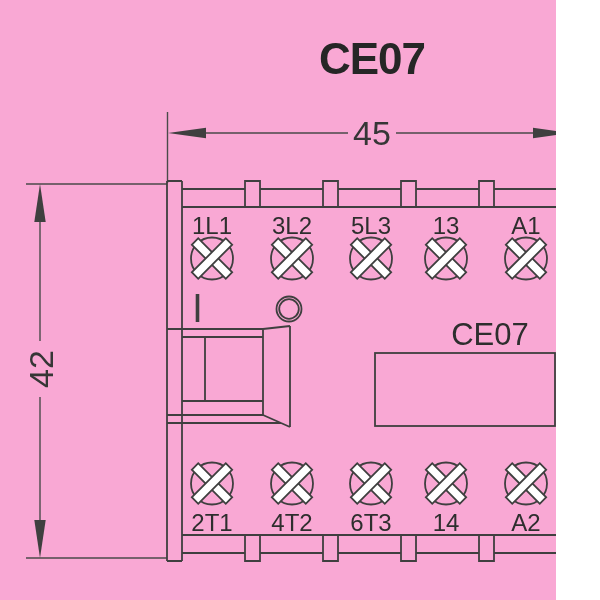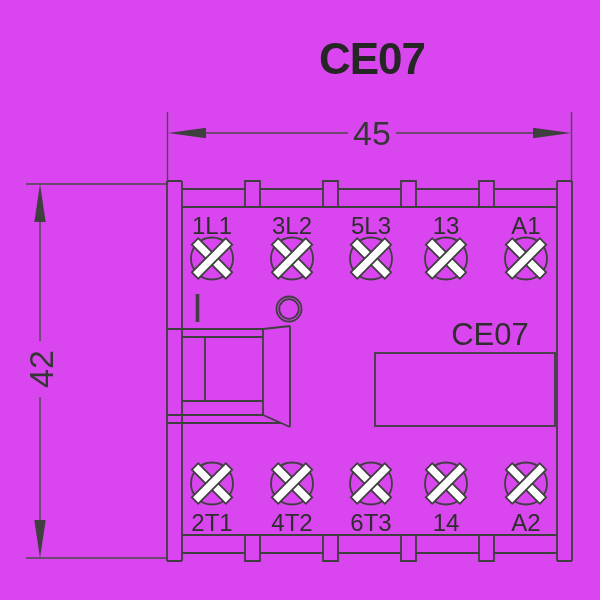--- a/index.html
+++ b/index.html
@@ -1,16 +1,16 @@
 <!DOCTYPE html>
 <html><head>
 <meta charset="utf-8">
 <style>
   html,body{margin:0;padding:0;background:#ffffff;}
-  .canvas{position:relative;width:600px;height:600px;background:#d946ef;overflow:hidden;}
+  .canvas{position:relative;width:556px;height:600px;background:#f9a8d4;overflow:hidden;}
   svg{display:block;}
   .stroke{stroke:#3f3f3f;fill:none;stroke-width:1.8;}
   .thin{stroke:#4a4a4a;fill:none;stroke-width:1.4;}
   .thick{stroke:#3f3f3f;fill:none;stroke-width:3.6;}
   .arrow{fill:#3f3f3f;stroke:none;}
   .whitebar{fill:#ffffff;stroke:#3f3f3f;stroke-width:1.8;}
   text{font-family:"Liberation Sans",sans-serif;fill:#2e2e2e;}
   .title-text{font-size:44px;font-weight:bold;fill:#262626;letter-spacing:-1px;}
   .dim-text{font-size:34px;font-weight:normal;fill:#363636;}
   .label-text{font-size:24px;fill:#2e2e2e;}

